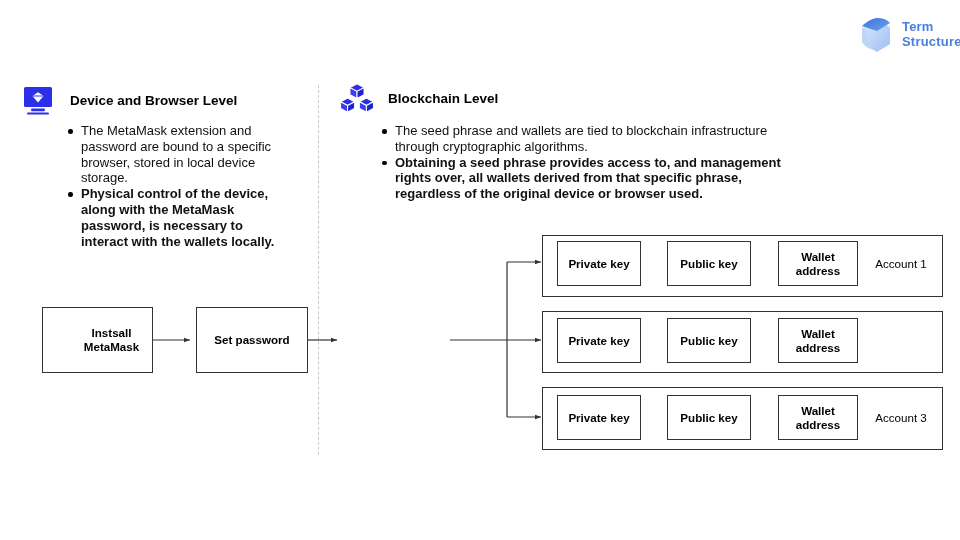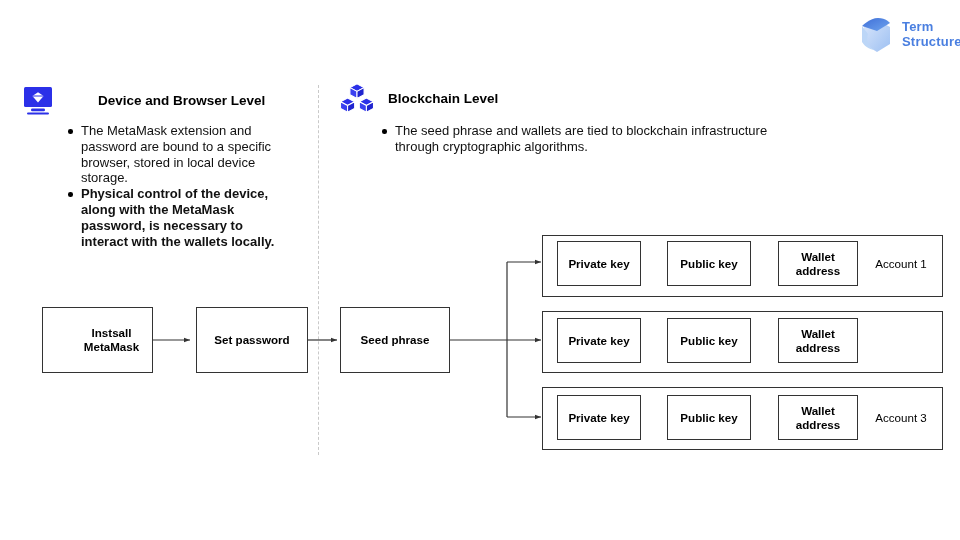--- a/index.html
+++ b/index.html
@@ -77,21 +77,21 @@
         <path d="M6 12 C6 12 14 4 22 4 C30 4 34 9 34 9 L21 17 Z" fill="url(#lgB)"></path>
         <path d="M6 12 L6 28 C6 28 10 35 18 36 C12 32 10 26 12 20 Z" fill="#bcd6f7"></path>
       </svg>
     </span>
     <span class="logo-text">
       <span>Term</span>
       <span>Structure</span>
     </span>
   </div>
 
-  <div class="sec-head" style="left:22px;top:84px;gap:28px;">
+  <div class="sec-head" style="left:22px;top:84px;">
     <span class="sec-icon">
       <svg viewBox="0 0 32 32" width="32" height="32">
         <rect x="2" y="3" width="28" height="20" rx="1.5" fill="#2b30e8"></rect>
         <path d="M16 8.2 L21.6 12 L16 18.4 L10.4 12 Z" fill="#ffffff"></path>
         <path d="M10.4 12 L21.6 12" stroke="#2b30e8" stroke-width="1"></path>
         <rect x="9" y="24.6" width="14" height="2.6" rx="1.3" fill="#2b30e8"></rect>
         <rect x="5" y="28.4" width="22" height="2.2" rx="1.1" fill="#2b30e8"></rect>
       </svg>
     </span>
     <span class="sec-title" style="margin-left:16px;">Device and Browser Level</span>
@@ -119,20 +119,21 @@
           <path d="M20.5 21 L28 25 L28 32 L20.5 28 Z" fill="#3a40f0"></path>
           <path d="M35.5 21 L35.5 28 L28 32 L28 25 Z" fill="#1f24cf"></path>
         </g>
       </svg>
     </span>
     <span class="sec-title" style="margin-left:16px;">Blockchain Level</span>
   </div>
 
   <ul class="bullets" style="left:380px;top:123px;width:410px;">
     <li>The seed phrase and wallets are tied to blockchain infrastructure through cryptographic algorithms.</li>
+    <li class="b">Obtaining a seed phrase provides access to, and management rights over, all wallets derived from that specific phrase, regardless of the original device or browser used.</li>
   </ul>
 
   <div class="divider"></div>
 
   <svg class="wires">
     <defs>
       <marker id="ah" viewBox="0 0 10 10" refX="9" refY="5" markerWidth="6" markerHeight="6" orient="auto-start-reverse">
         <path d="M 0 1.5 L 9 5 L 0 8.5 z" fill="#333"></path>
       </marker>
     </defs>
@@ -161,23 +162,20 @@
       <line x1="751" y1="417" x2="785" y2="417" marker-end="url(#ah)"></line>
     </g>
   </svg>
 
   <div class="box" style="left:42px;top:307px;width:111px;height:66px;padding-left:28px;">
     <span>Instsall MetaMask</span>
   </div>
   <div class="box" style="left:196px;top:307px;width:112px;height:66px;">
     <span>Set password</span>
   </div>
-  <div class="box" style="left:340px;top:307px;width:110px;height:66px;">
-    <span>Seed phrase</span>
-  </div>
 
   <div class="rowbox" style="left:542px;top:235px;width:401px;height:62px;"></div>
   <div class="box" style="left:557px;top:241px;width:84px;height:45px;">
     <span>Private key</span>
   </div>
   <div class="box" style="left:667px;top:241px;width:84px;height:45px;">
     <span>Public key</span>
   </div>
   <div class="box" style="left:778px;top:241px;width:80px;height:45px;">
     <span>Wallet address</span>

